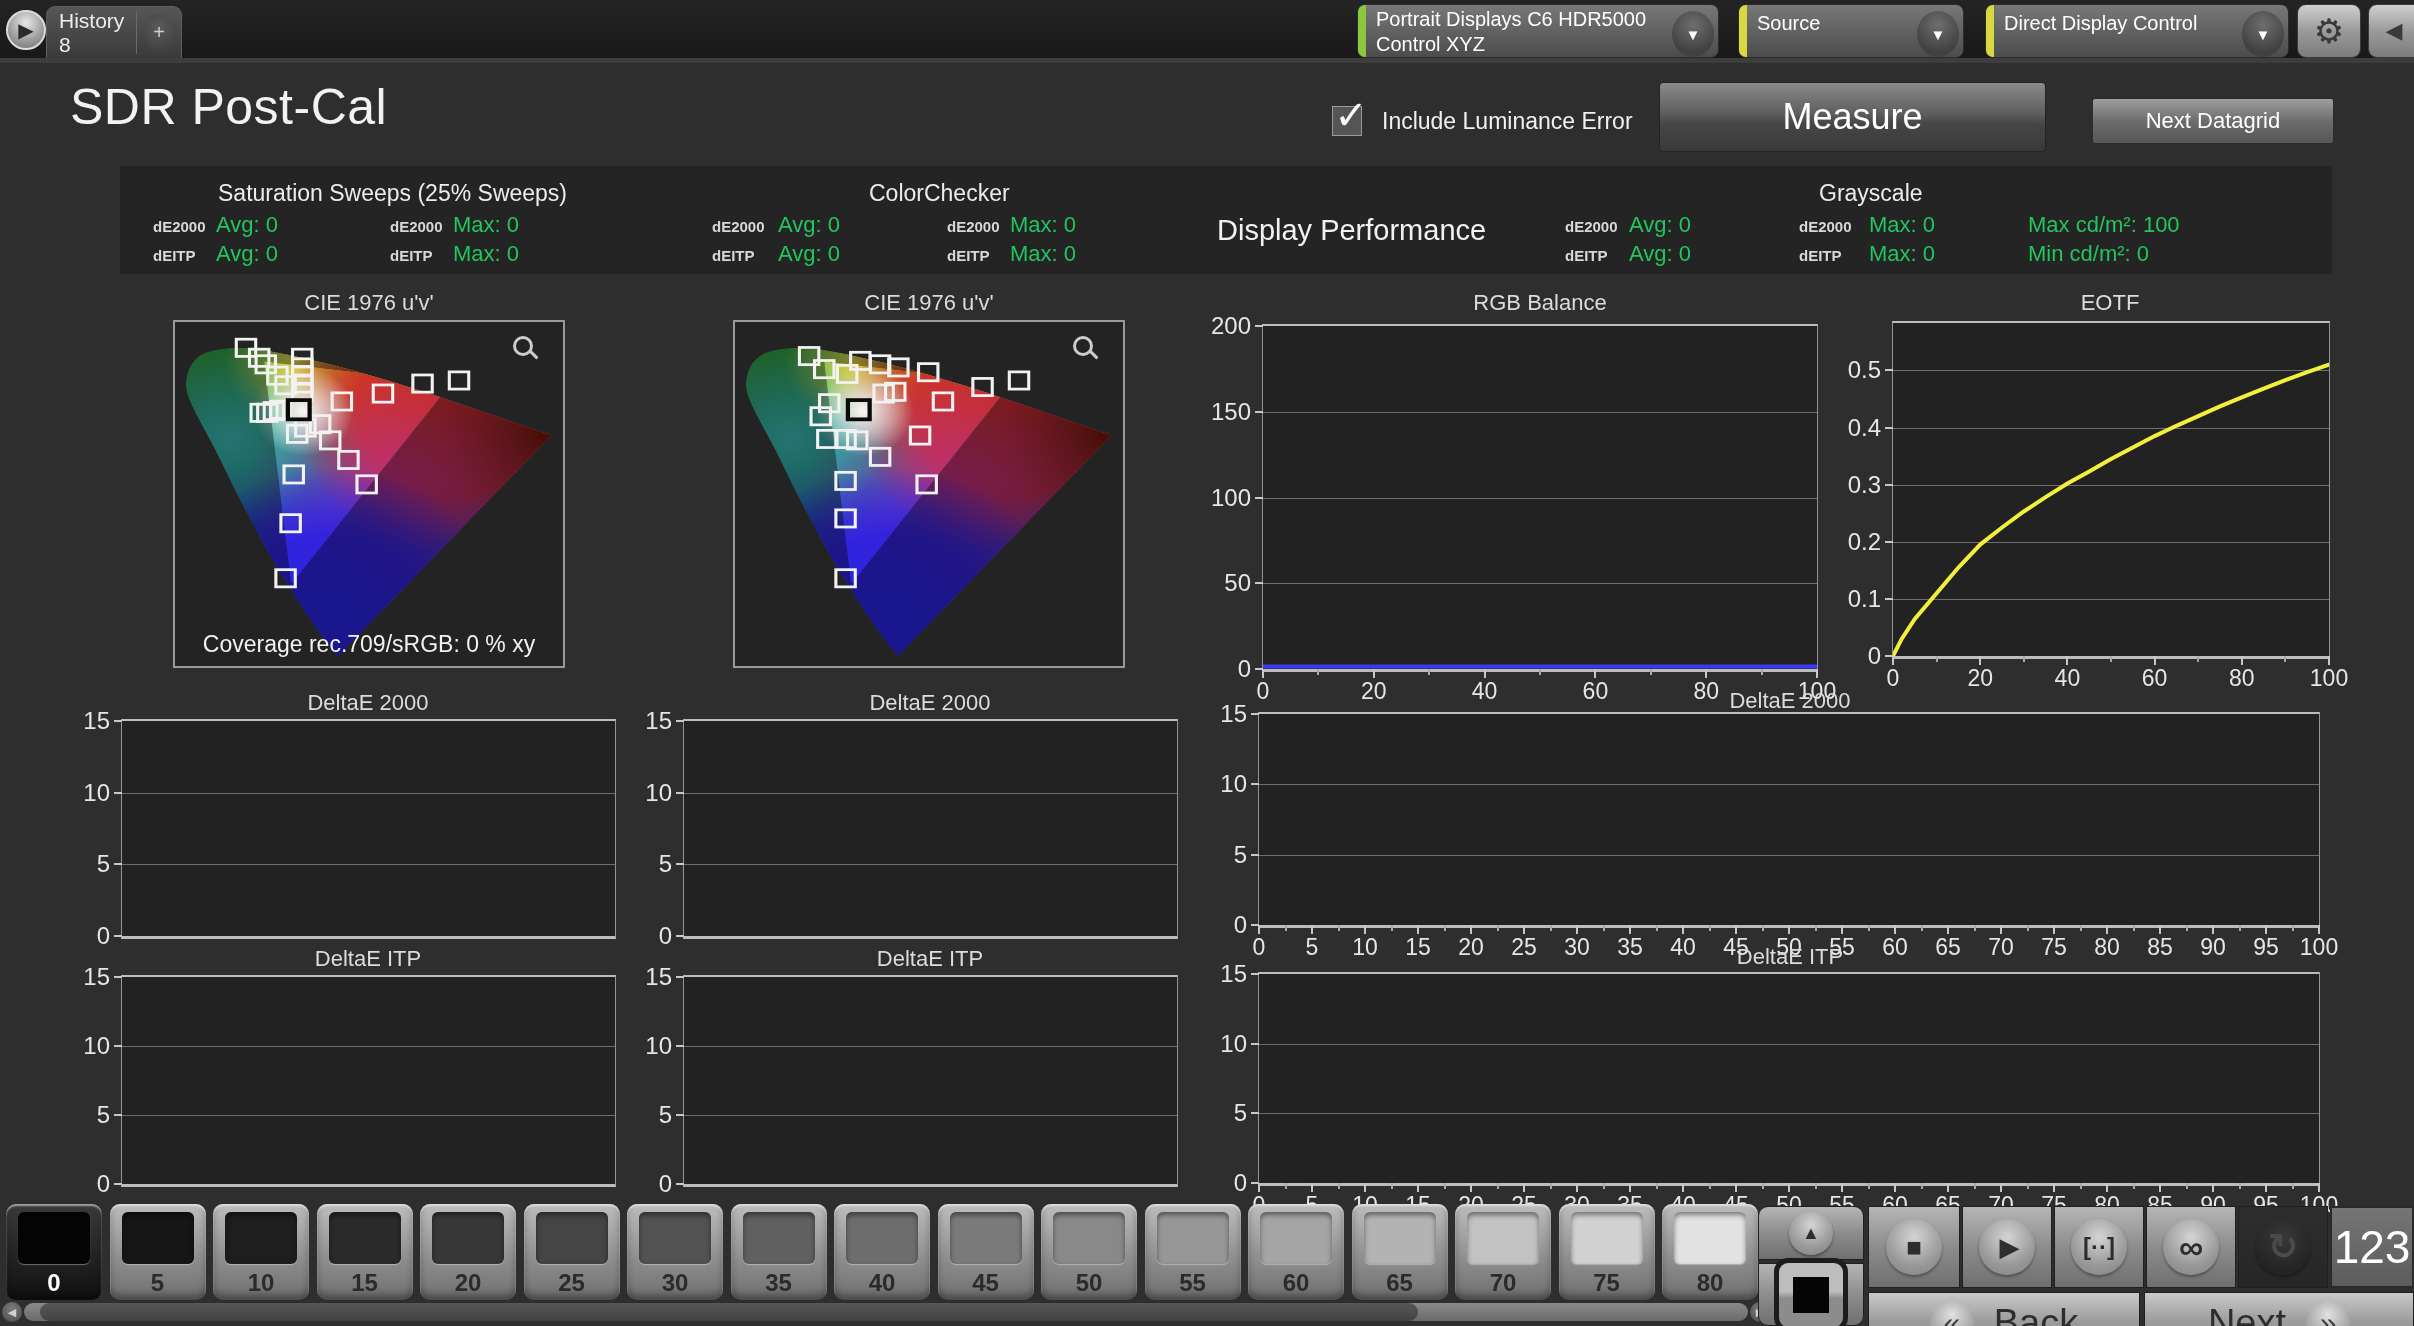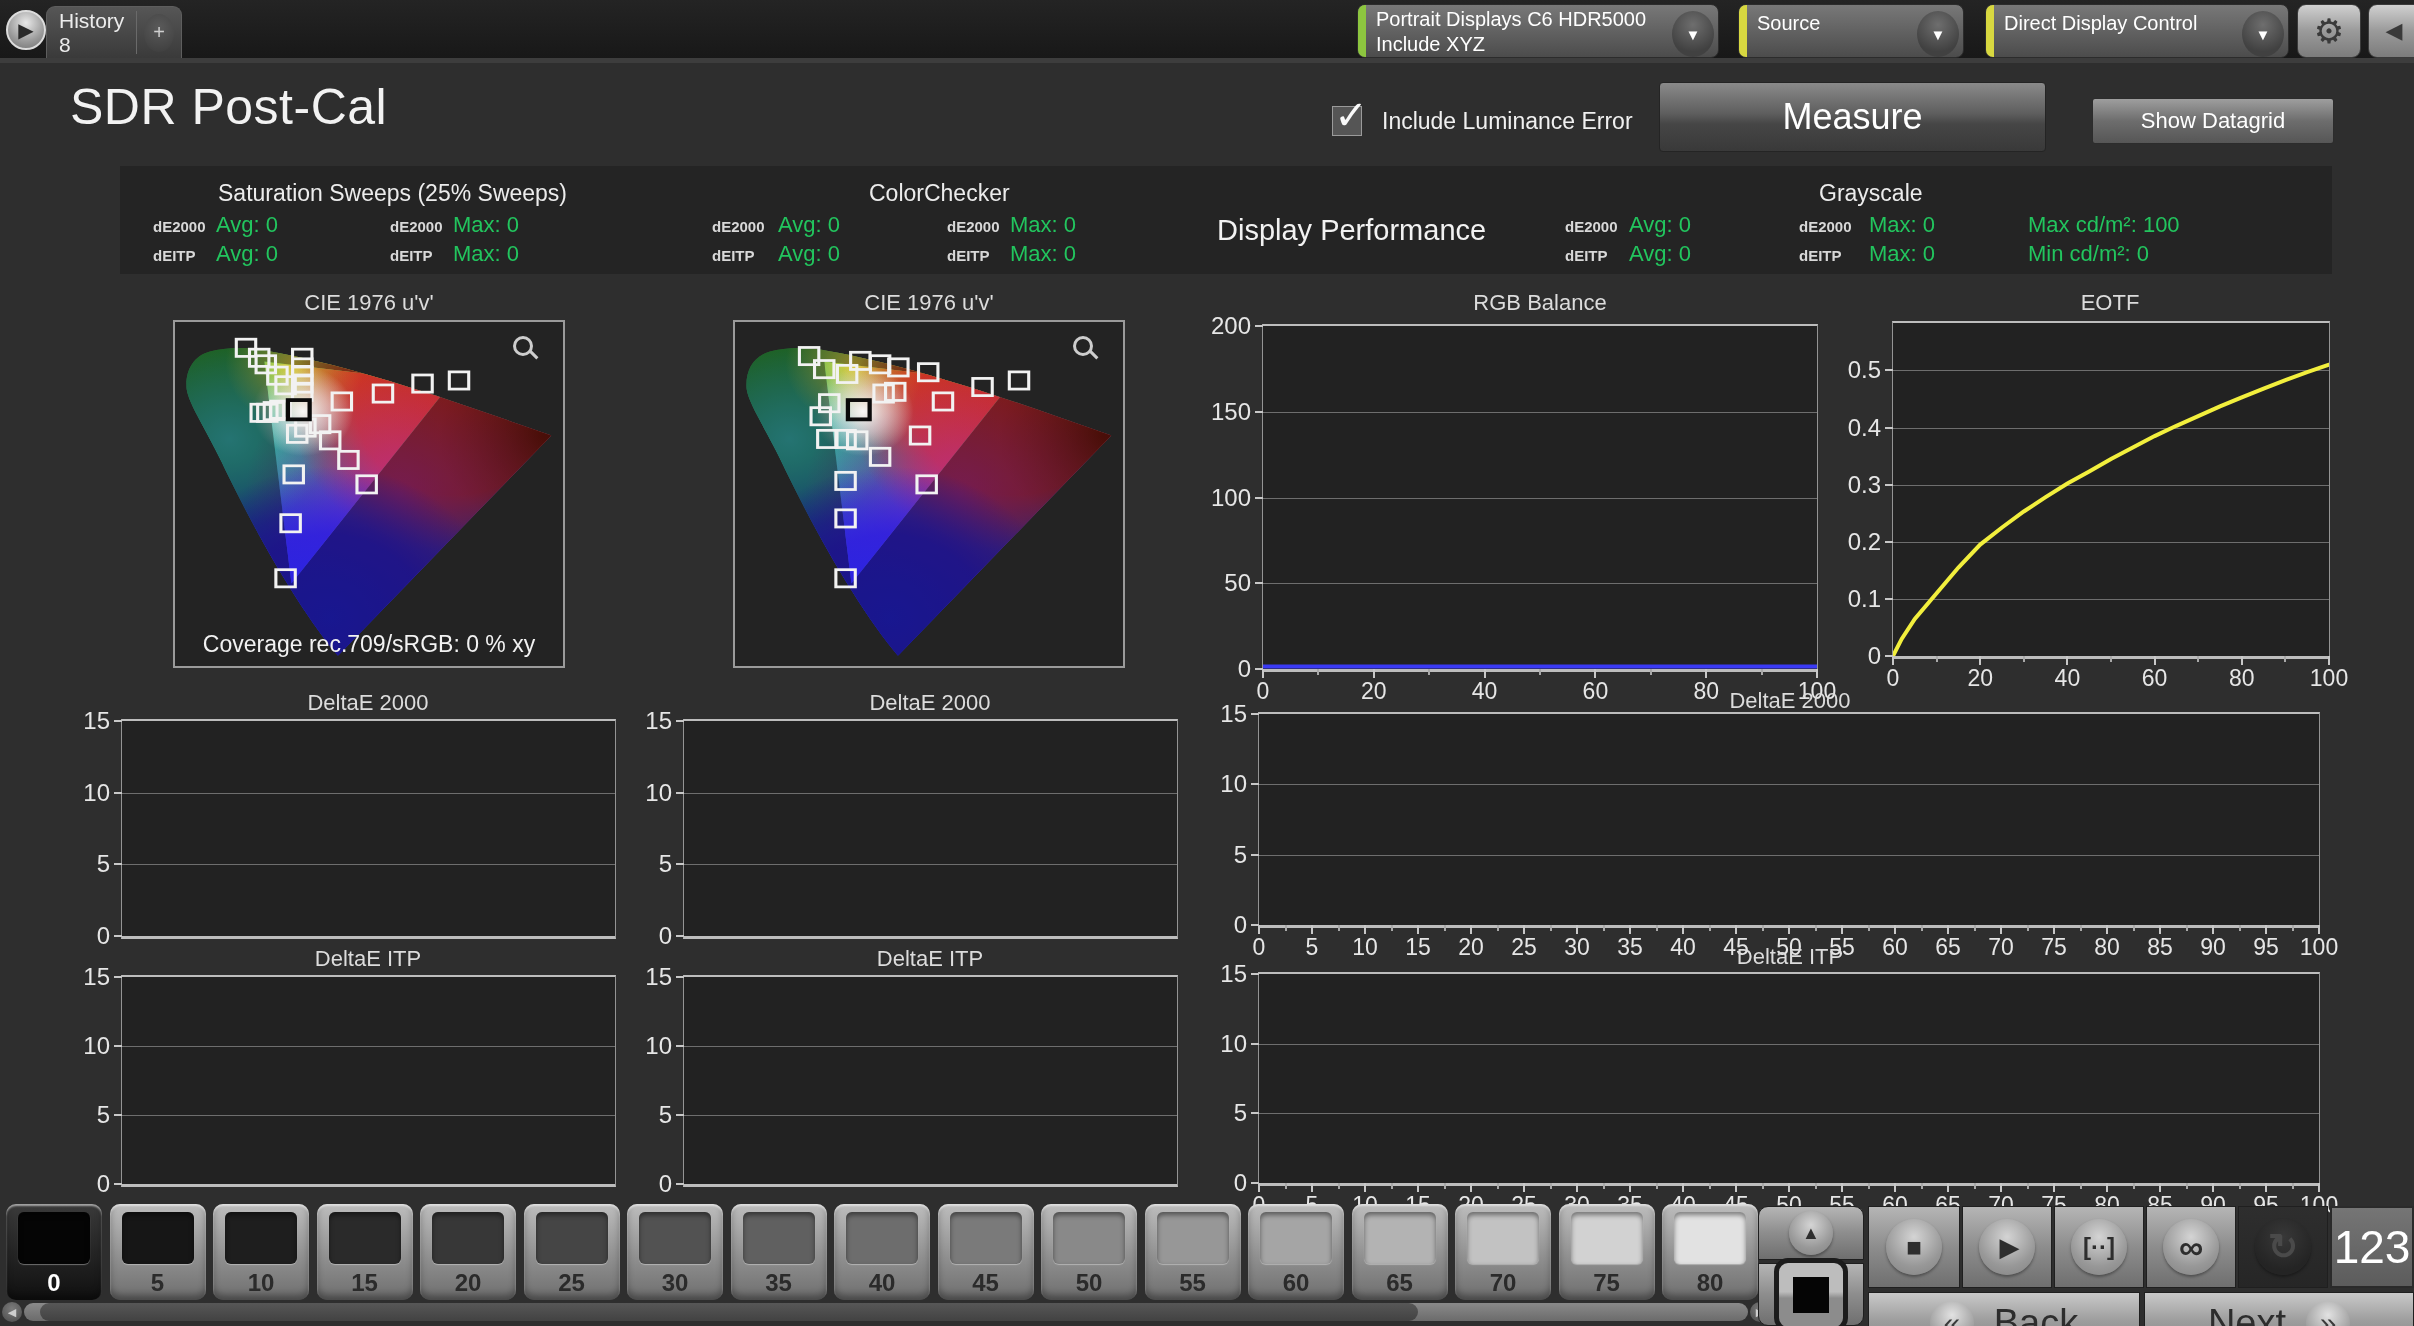--- a/index.html
+++ b/index.html
@@ -116,21 +116,21 @@
       <div class="tab-add-circle">
           <span>+</span>
         </div>
     </div>
   </div>
 
   <div class="dropdown" style="left:1357px;width:362px;">
     <div class="dd-accent" style="background:#8dc63f;"></div>
     <div class="dd-text">
       <div>Portrait Displays C6 HDR5000</div>
-      <div>Include XYZ</div>
+      <div>Control XYZ</div>
     </div>
     <div class="dd-arrow">
         <span>▼</span>
       </div>
   </div>
   <div class="dropdown" style="left:1738px;width:226px;">
     <div class="dd-accent" style="background:#d8d840;"></div>
     <div class="dd-text" style="align-self:flex-start;padding-top:6px;">Source</div>
     <div class="dd-arrow">
         <span>▼</span>
@@ -151,21 +151,21 @@
     </div>
 
   <div class="h1">SDR Post-Cal</div>
   <div class="chk-box"></div>
   <div class="chk-mark">✓</div>
   <div class="chk-label">Include Luminance Error</div>
   <div class="measure-btn">
       <span>Measure</span>
     </div>
   <div class="datagrid-btn">
-      <span>Show Datagrid</span>
+      <span>Next Datagrid</span>
     </div>
 
   <div class="stats">
     <div class="stat-title" style="left:98px;top:14px;">Saturation Sweeps (25% Sweeps)</div>
     <div class="stat-sm" style="left:33px;top:52px;">dE2000</div>
     <div class="stat-val" style="left:96px;top:46px;">Avg: 0</div>
     <div class="stat-sm" style="left:270px;top:52px;">dE2000</div>
     <div class="stat-val" style="left:333px;top:46px;">Max: 0</div>
     <div class="stat-sm" style="left:33px;top:81px;">dEITP</div>
     <div class="stat-val" style="left:96px;top:75px;">Avg: 0</div>

